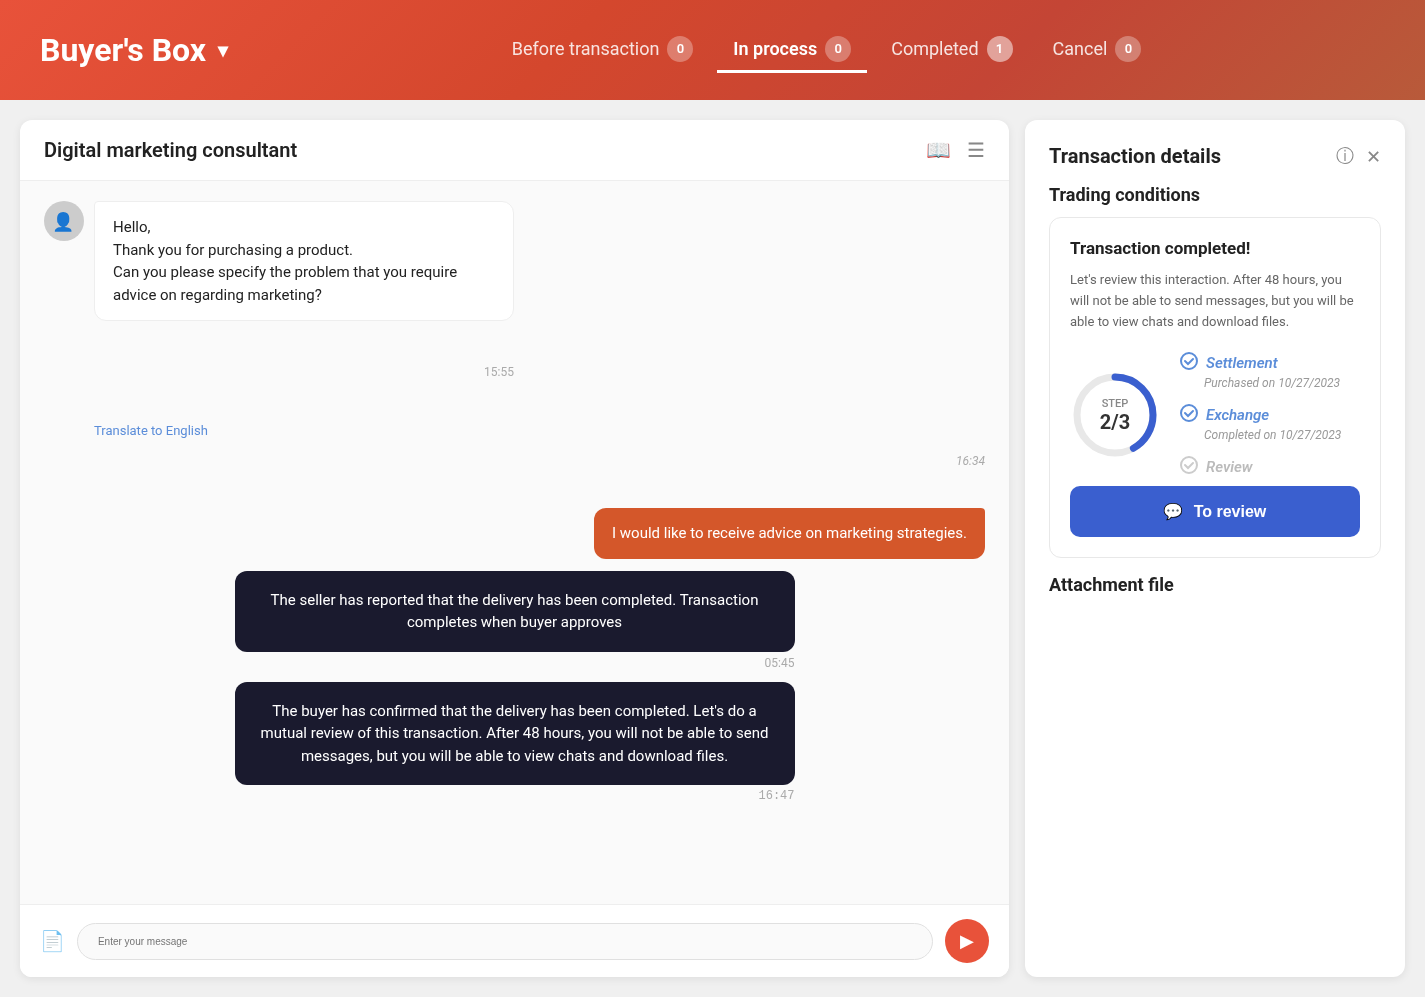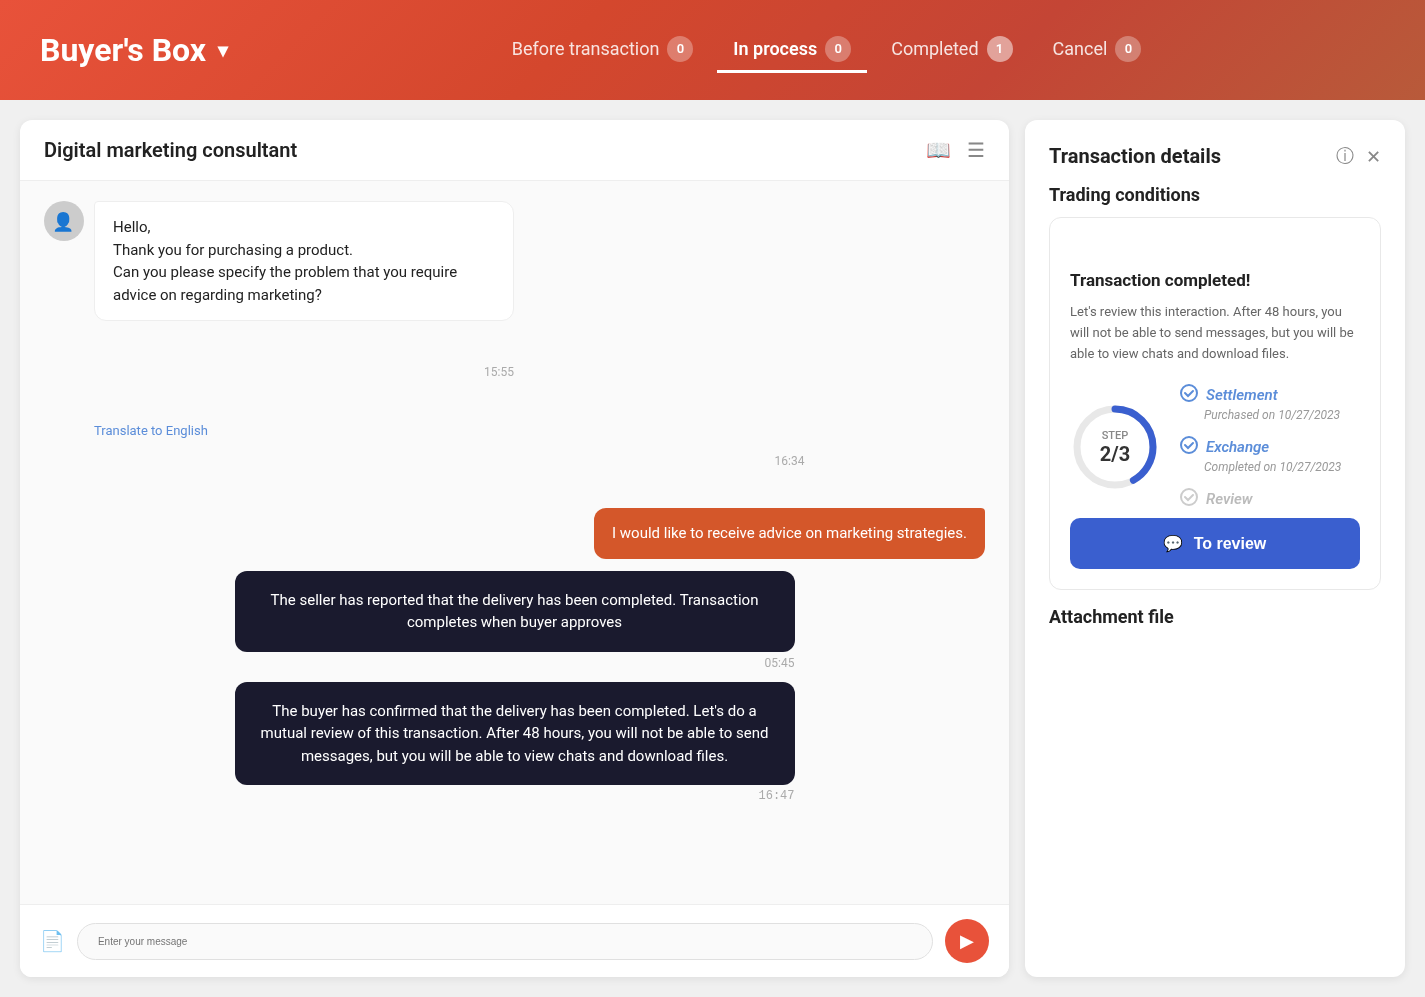--- a/index.html
+++ b/index.html
@@ -277,21 +277,20 @@
     .tx-completed-card {
       border: 1px solid #e8e8e8;
       border-radius: 12px;
       padding: 20px;
     }
     .tx-completed-title {
       font-size: 17px;
       font-weight: 700;
       color: #222;
       margin-bottom: 12px;
-      margin-top: 32px;
     }
     .tx-completed-desc {
       font-size: 13px;
       color: #666;
       line-height: 1.6;
       margin-bottom: 20px;
     }
 
     
     .steps-row {
@@ -437,21 +436,21 @@
           <div class="msg-content">
             <div class="msg-bubble seller" style="white-space: pre-line;">Hello,
 Thank you for purchasing a product.
 Can you please specify the problem that you require advice on regarding marketing?</div>
             <div class="msg-time">15:55</div>
             <a class="translate-link">Translate to English</a>
           </div>
         </div>
         <div class="msg-row right">
           <div class="msg-content">
-            <div class="msg-time" style="text-align: center;">16:34</div>
+            <div class="msg-time" style="text-align: right; font-style: italic;">16:34</div>
             <div class="msg-bubble buyer">I would like to receive advice on marketing strategies.</div>
           </div>
         </div>
         <div class="system-msg-wrapper">
           <div class="msg-bubble system-dark">The seller has reported that the delivery has been completed. Transaction completes when buyer approves</div>
           <div class="msg-time" style="text-align: right; width: 560px;">05:45</div>
         </div>
         <div class="system-msg-wrapper">
           <div class="msg-bubble system-dark">The buyer has confirmed that the delivery has been completed. Let's do a mutual review of this transaction. After 48 hours, you will not be able to send messages, but you will be able to view chats and download files.</div>
           <div class="msg-time" style="text-align: right; width: 560px; font-family: Liberation Mono, monospace;">16:47</div>

